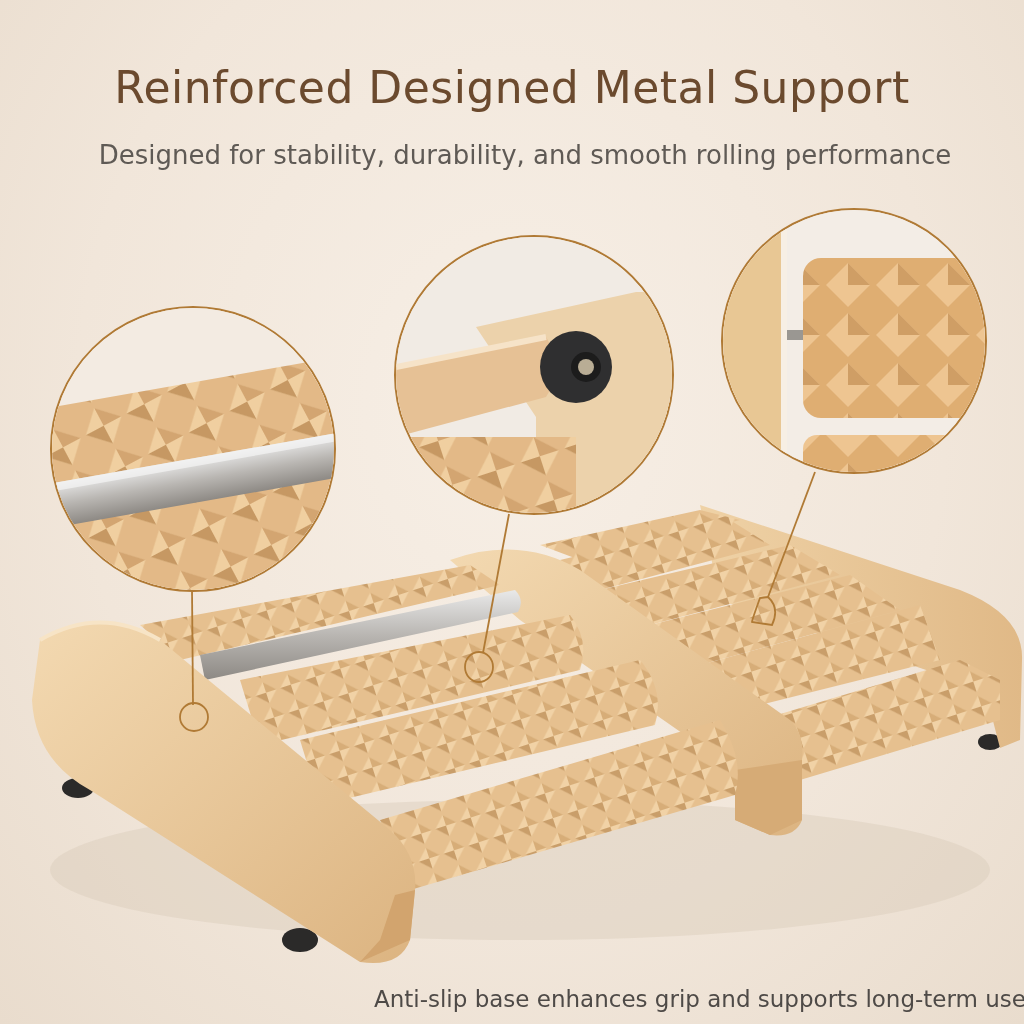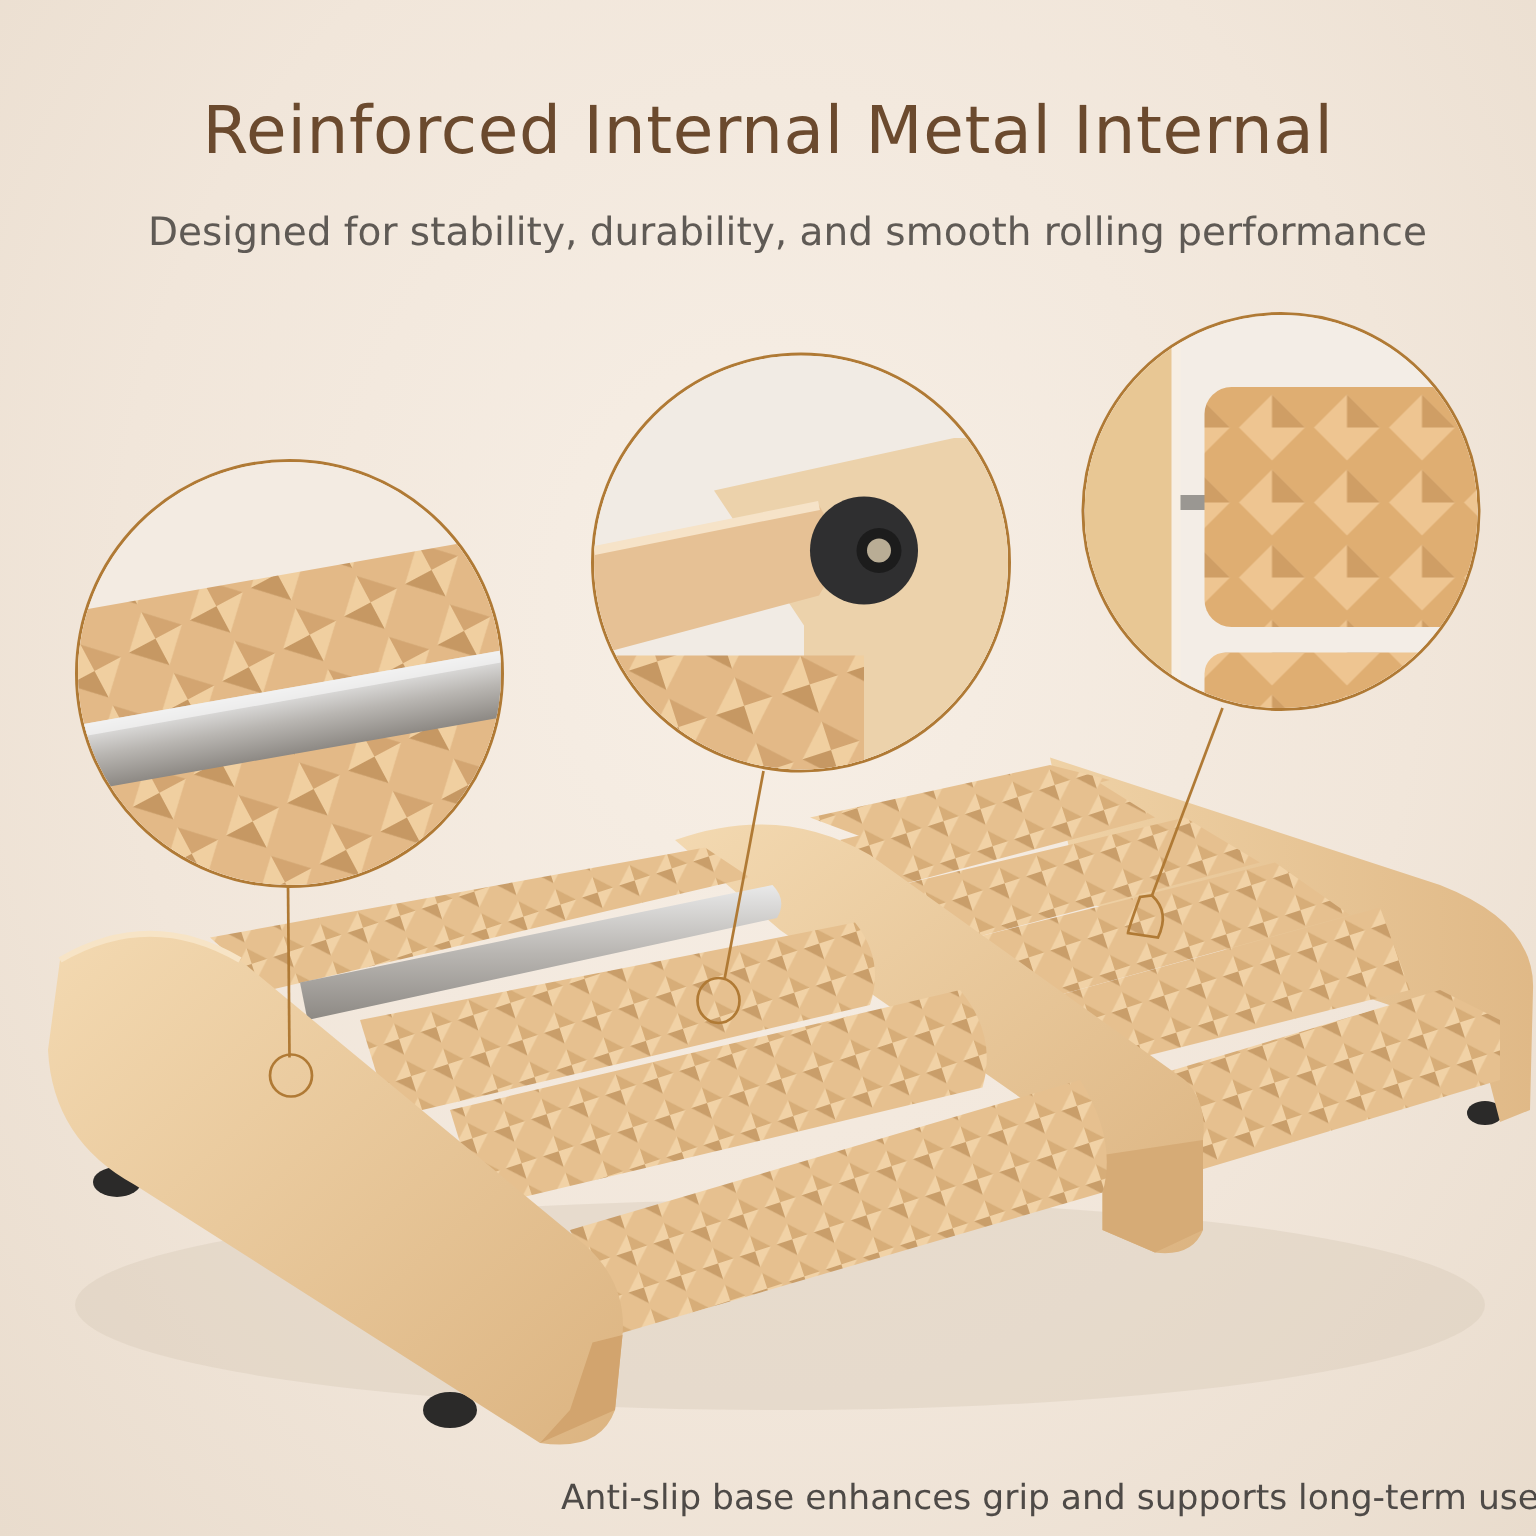--- a/index.html
+++ b/index.html
@@ -22,21 +22,21 @@
   }
   .scene { position:absolute; left:0; top:0; width:1024px; height:1024px; }
   .callout {
     position:absolute; border-radius:50%; overflow:hidden;
     border:2px solid #b07a35; box-sizing:border-box;
   }
 </style>
 </head>
 <body>
 
-<div class="title">Reinforced Internal Metal Internal</div>
+<div class="title">Reinforced Designed Metal Support</div>
 <div class="subtitle">Designed for stability, durability, and smooth rolling performance</div>
 
 <svg class="scene" width="1024" height="1024" viewBox="0 0 1024 1024">
   <defs>
     <linearGradient id="wood" x1="0" y1="0" x2="1" y2="1">
       <stop offset="0" stop-color="#f3d9b1"></stop>
       <stop offset="1" stop-color="#dcb481"></stop>
     </linearGradient>
     <linearGradient id="woodSide" x1="0" y1="0" x2="1" y2="0">
       <stop offset="0" stop-color="#efd2a6"></stop>

